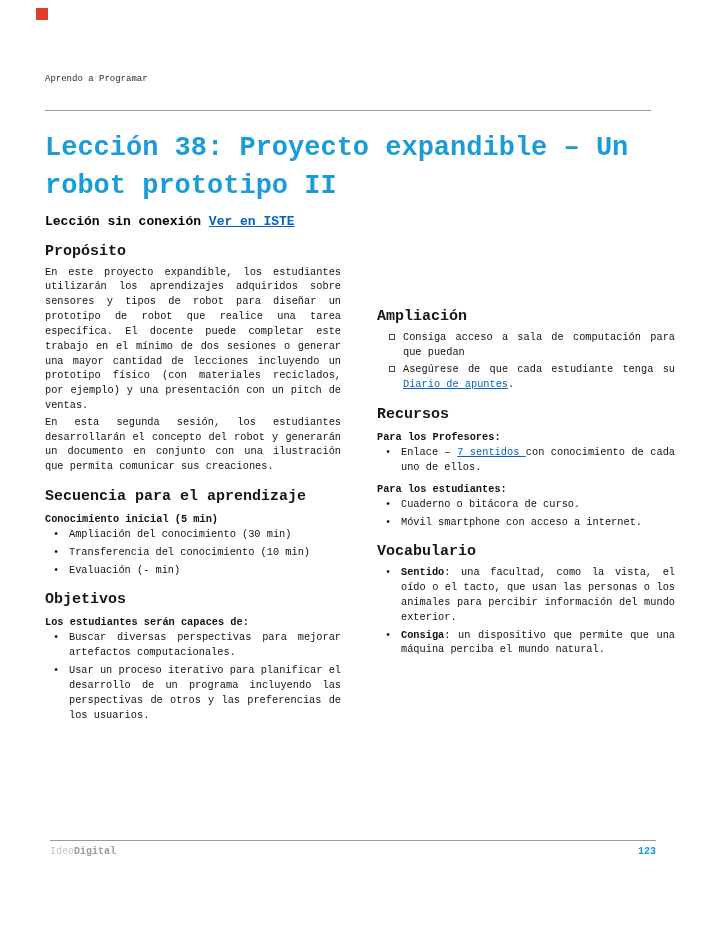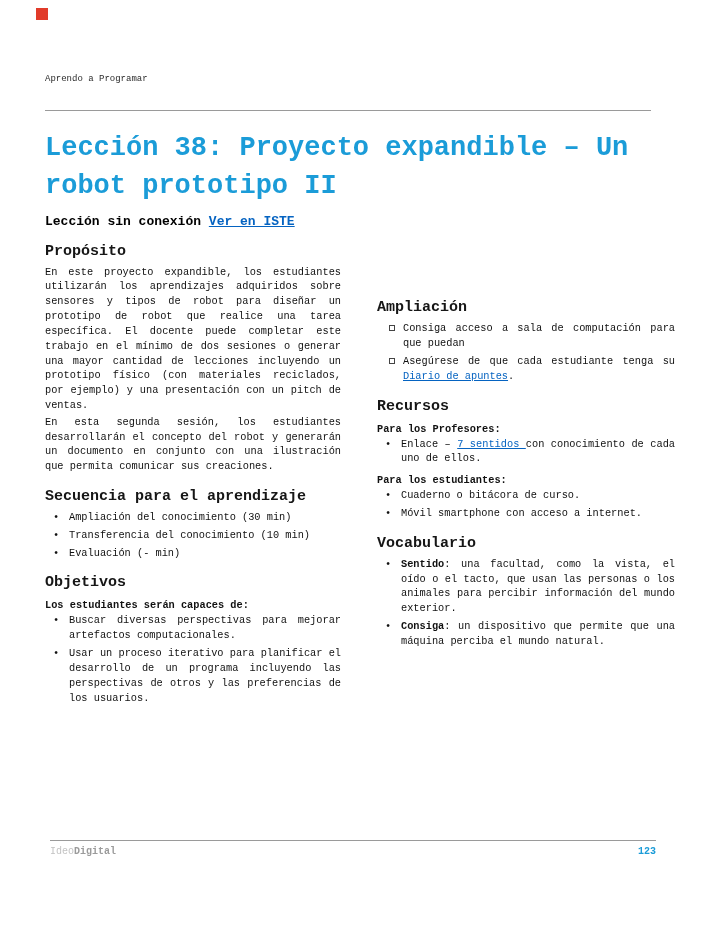--- a/index.html
+++ b/index.html
@@ -156,20 +156,21 @@
 
   <div class="columns">
 
     <div class="col-left">
 
       <h2 class="section first">Propósito</h2>
       <p class="body-text">En este proyecto expandible, los estudiantes utilizarán los aprendizajes adquiridos sobre sensores y tipos de robot para diseñar un prototipo de robot que realice una tarea específica. El docente puede completar este trabajo en el mínimo de dos sesiones o generar una mayor cantidad de lecciones incluyendo un prototipo físico (con materiales reciclados, por ejemplo) y una presentación con un pitch de ventas.</p>
       <p class="body-text">En esta segunda sesión, los estudiantes desarrollarán el concepto del robot y generarán un documento en conjunto con una ilustración que permita comunicar sus creaciones.</p>
 
       <h2 class="section">Secuencia para el aprendizaje</h2>
+      <p class="subhead">Conocimiento inicial (5 min)</p>
       <ul class="list">
         <li class="item">
           <span class="marker">•</span>
           <span class="item-content">Ampliación del conocimiento (30 min)</span>
         </li>
         <li class="item">
           <span class="marker">•</span>
           <span class="item-content">Transferencia del conocimiento (10 min)</span>
         </li>
         <li class="item">

